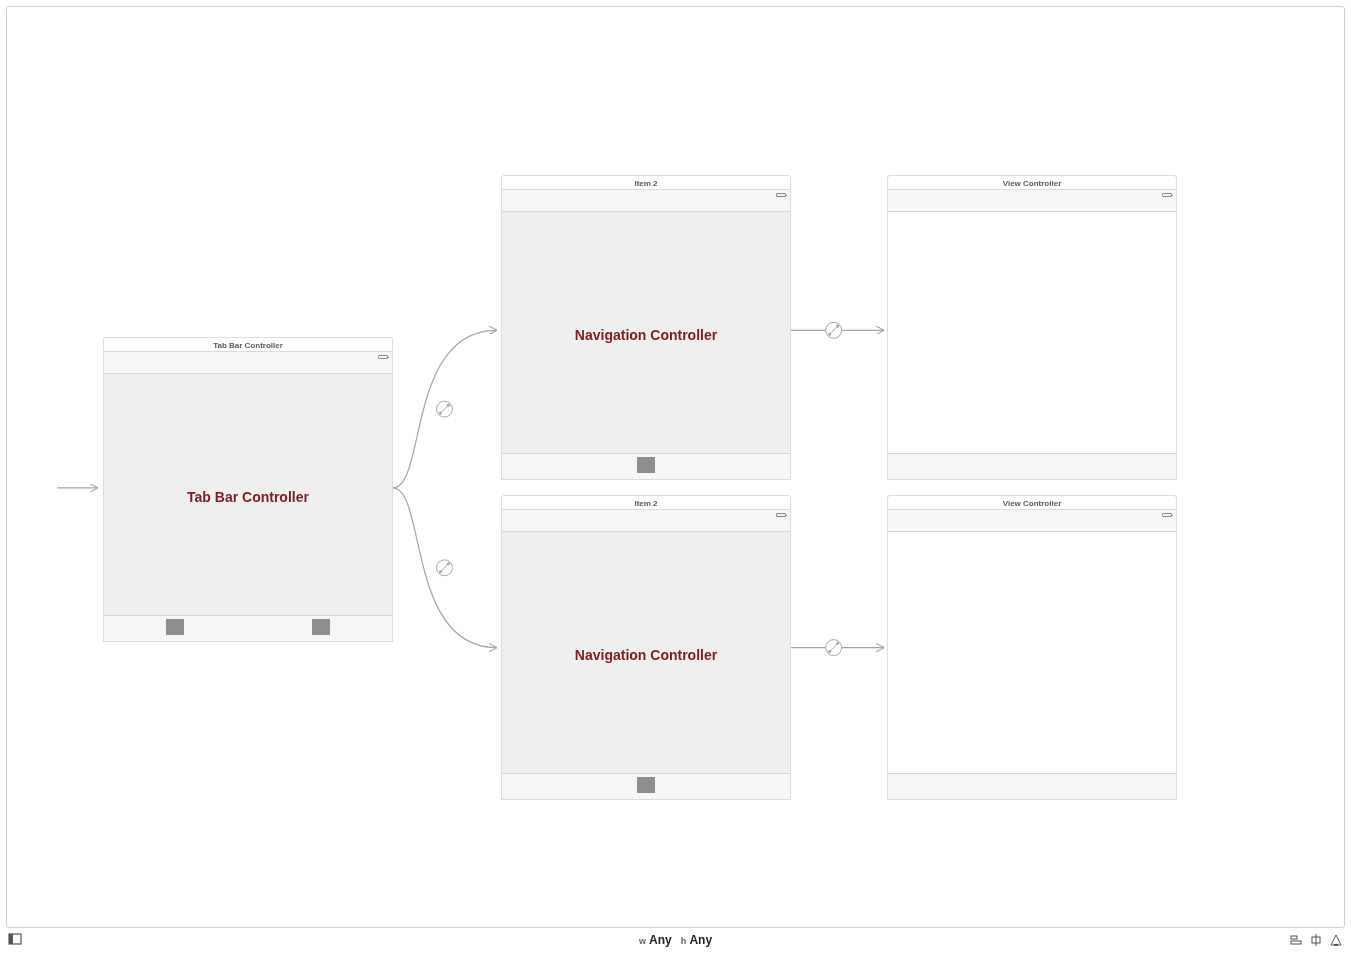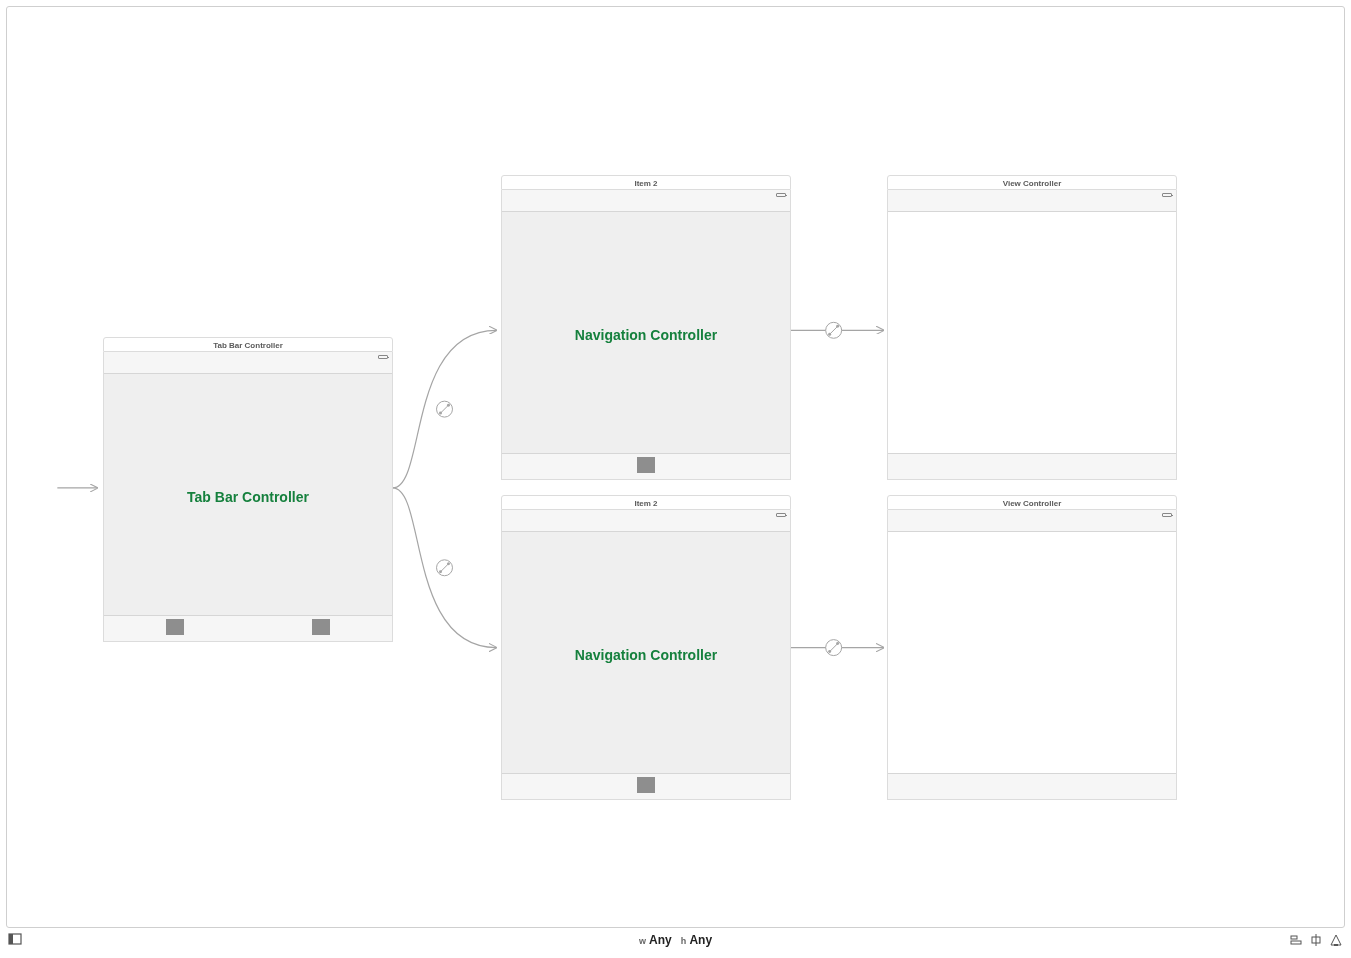--- a/index.html
+++ b/index.html
@@ -67,21 +67,21 @@
     width: 1px; height: 1px;
     background: #888;
   }
   .body-label {
     position: absolute;
     left: 0; right: 0; top: 50%;
     transform: translateY(-50%);
     text-align: center;
     font-size: 14px;
     font-weight: 600;
-    color: #15803d;
+    color: #7f1d1d;
   }
   .tabbar {
     position: absolute;
     left: 0; right: 0; bottom: 0; height: 26px;
     background: #f6f6f6;
     border-top: 1px solid #d6d6d6;
   }
   .tab-block {
     position: absolute;
     bottom: 6px;

